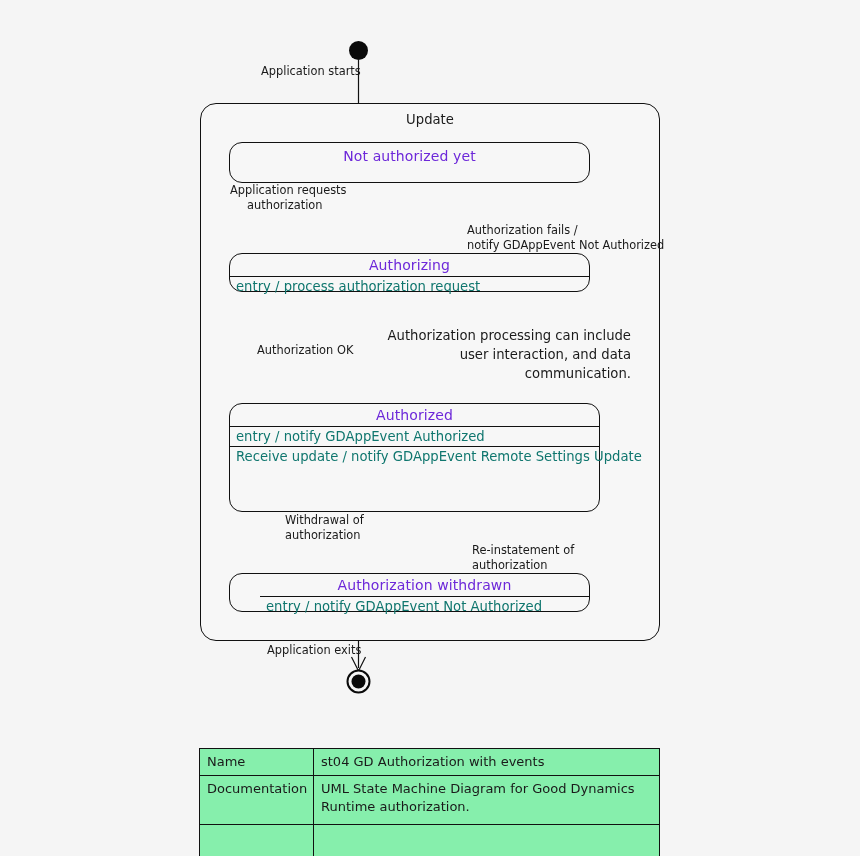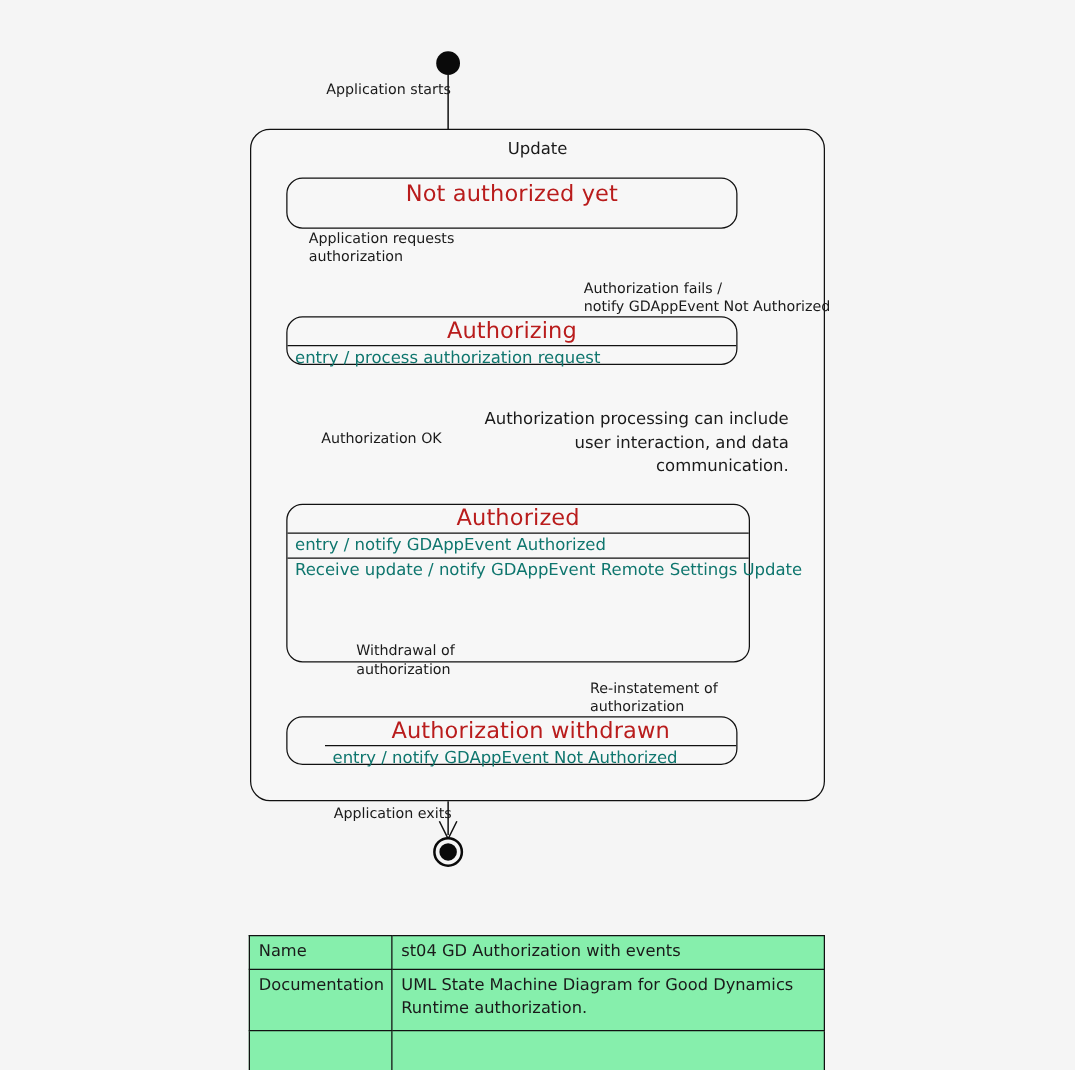--- a/index.html
+++ b/index.html
@@ -37,25 +37,25 @@
     border: 1.1px solid #111;
     border-radius: 13px;
     box-sizing: border-box;
   }
   .composite {
     border-radius: 16px;
     background: #f7f7f7;
   }
   .state-title {
     text-align: center;
-    font-size: 18px;
+    font-size: 14px;
     line-height: 22px;
     height: 22px;
     letter-spacing: 0.1px;
-    color: #b91c1c;
+    color: #6d28d9;
   }
   .composite-title {
     text-align: center;
     font-size: 13.2px;
     line-height: 20px;
     padding-top: 6px;
     color: #1a1a1a;
   }
   .divider {
     height: 0;
@@ -163,41 +163,41 @@
   <div class="state-box" style="left:229px; top:142px; width:361px; height:41px;">
     <div class="state-title" style="line-height:26px; height:26px;">Not authorized yet</div>
   </div>
 
   <div class="state-box" style="left:229px; top:253px; width:361px; height:39px;">
     <div class="state-title">Authorizing</div>
     <div class="divider"></div>
     <div class="compartment">entry / process authorization request</div>
   </div>
 
-  <div class="state-box" style="left:229px; top:403px; width:371px; height:127px;">
+  <div class="state-box" style="left:229px; top:403px; width:371px; height:109px;">
     <div class="state-title">Authorized</div>
     <div class="divider"></div>
     <div class="compartment">entry / notify GDAppEvent Authorized</div>
     <div class="divider"></div>
     <div class="compartment">Receive update / notify GDAppEvent Remote Settings Update</div>
   </div>
 
   <div class="state-box" style="left:229px; top:573px; width:361px; height:39px;padding-left:30px;">
     <div class="state-title">Authorization withdrawn</div>
     <div class="divider"></div>
     <div class="compartment">entry / notify GDAppEvent Not Authorized</div>
   </div>
 
   <div class="note" style="left:379px; top:322px; width:260px; height:61px;">
     <div class="note-text">Authorization processing can include user interaction, and data communication.</div>
   </div>
 
   <div class="edge-label" style="left:261px; top:64px;">Application starts</div>
 
-  <div class="edge-label" style="left:247px; top:183px;">Application requests</div>
+  <div class="edge-label" style="left:230px; top:183px;">Application requests</div>
   <div class="edge-label" style="left:247px; top:198px;">authorization</div>
 
   <div class="edge-label" style="left:467px; top:223px;">Authorization fails /</div>
   <div class="edge-label" style="left:467px; top:238px;">notify GDAppEvent Not Authorized</div>
 
   <div class="edge-label" style="left:257px; top:343px;">Authorization OK</div>
 
   <div class="edge-label" style="left:285px; top:513px;">Withdrawal of</div>
   <div class="edge-label" style="left:285px; top:528px;">authorization</div>
 

